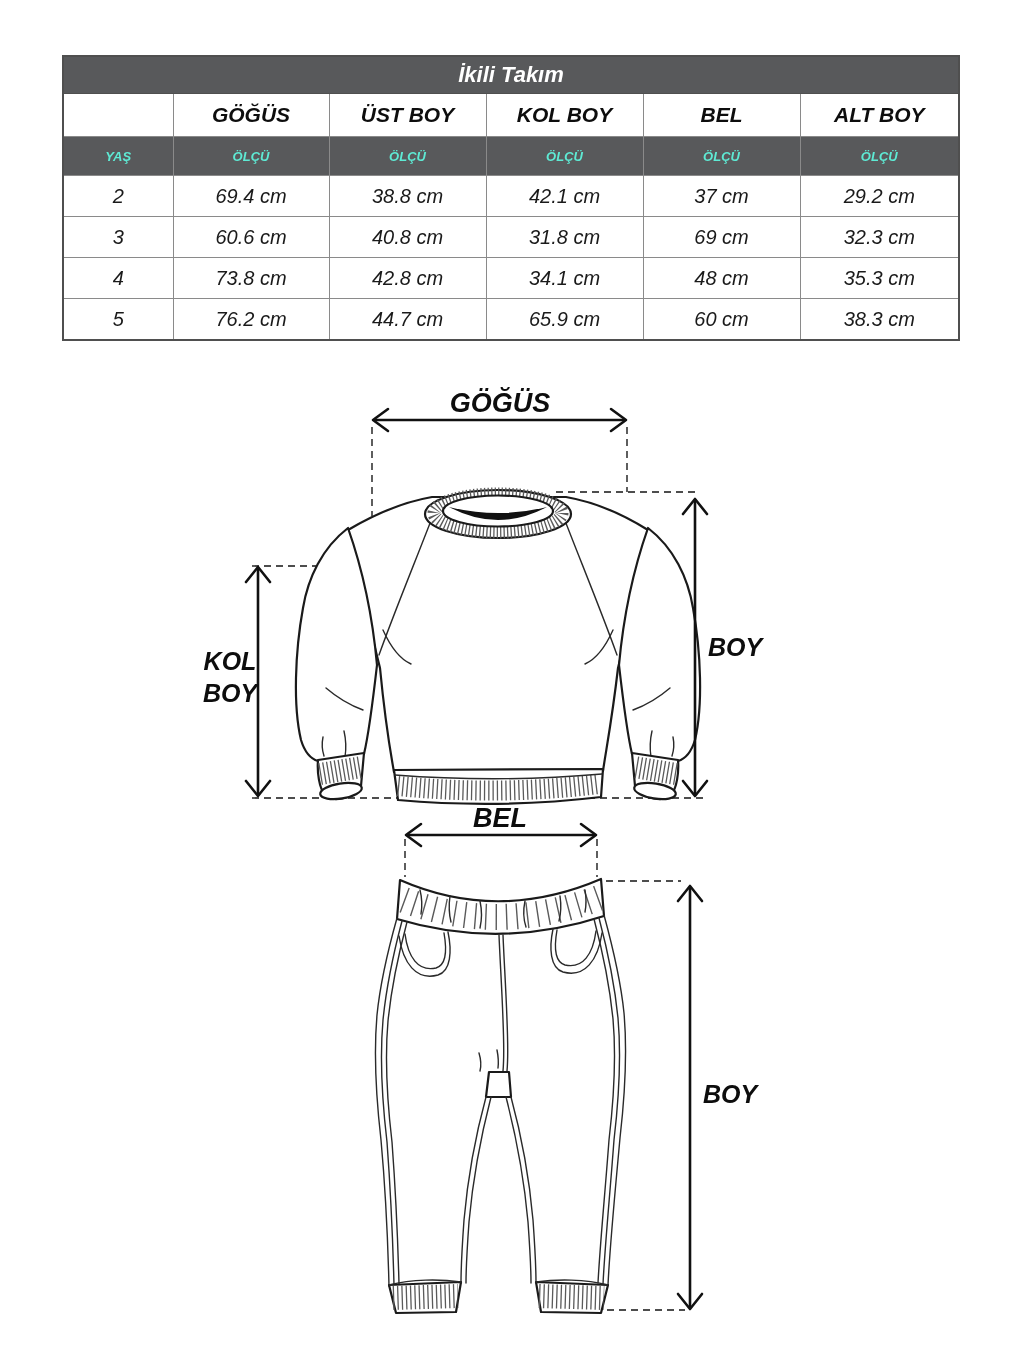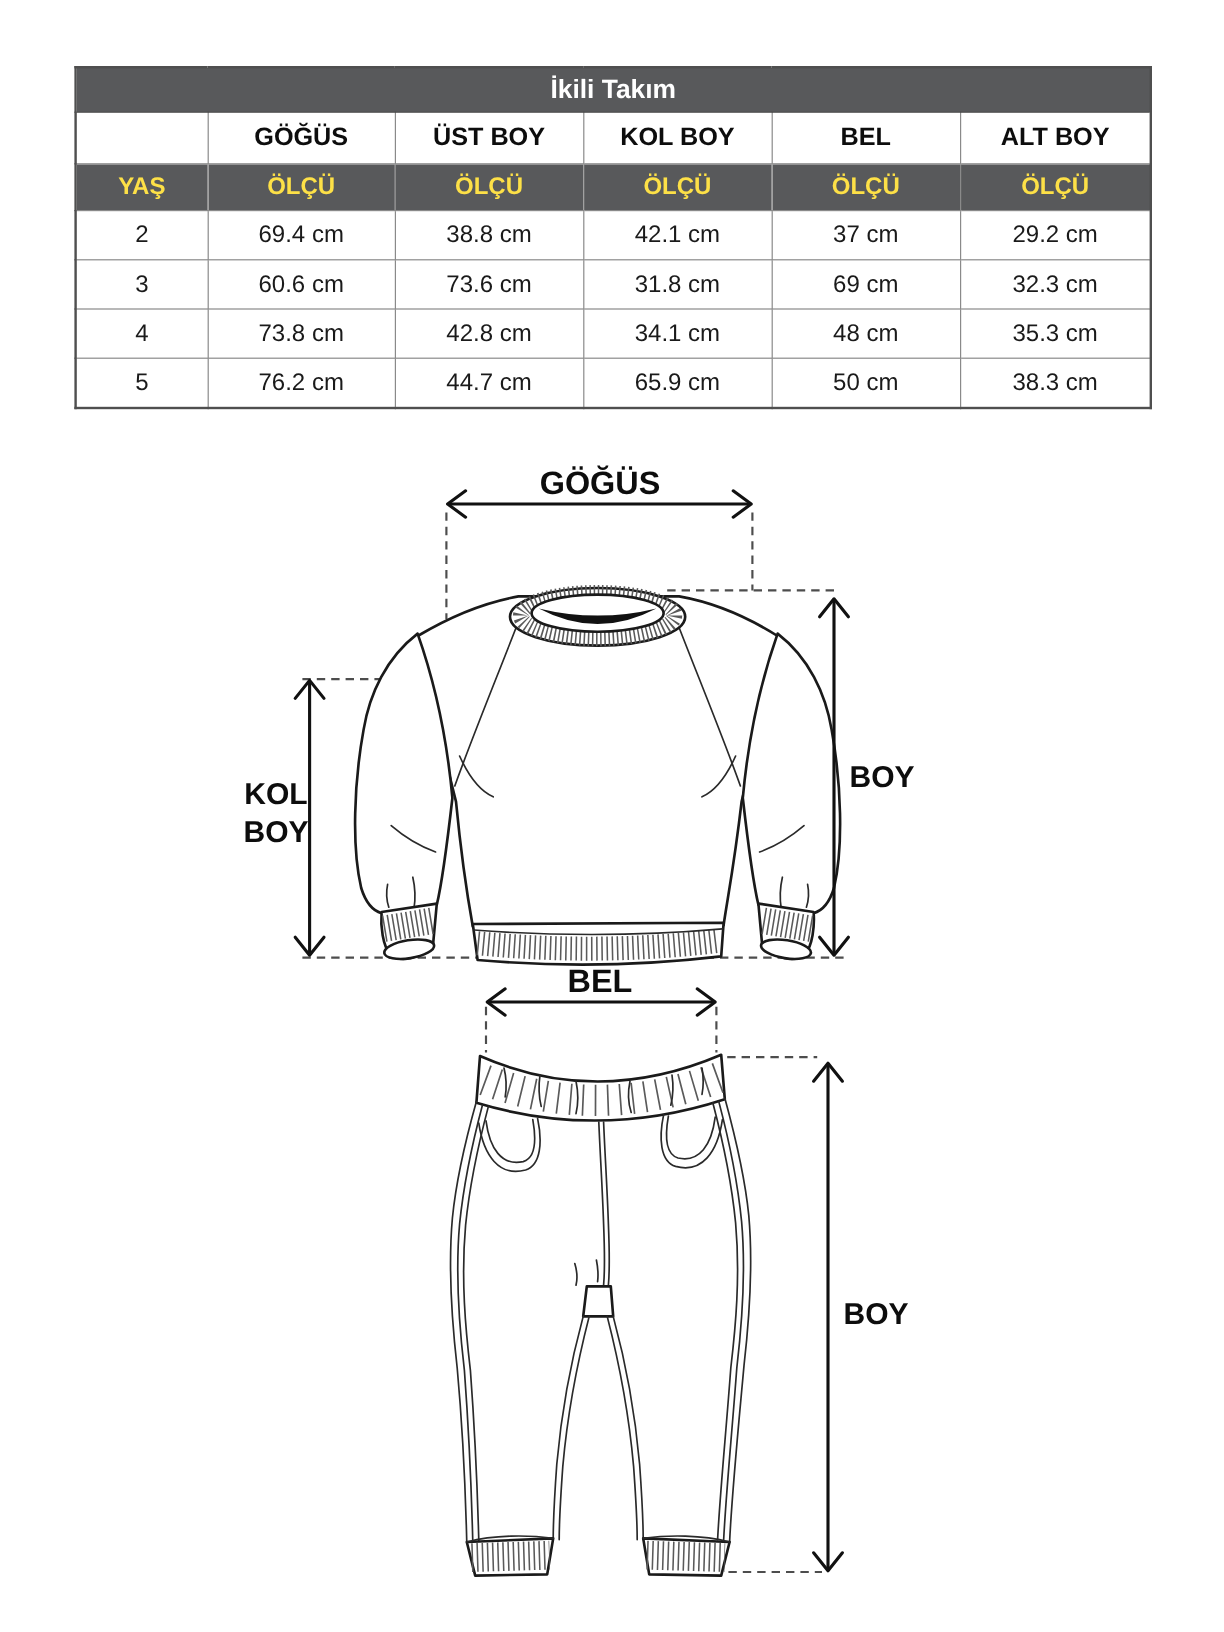--- a/index.html
+++ b/index.html
@@ -3,20 +3,21 @@
 <meta charset="utf-8">
 <style>
   html,body{margin:0;padding:0;background:#ffffff;}
   .page{
     position:relative;
     width:1020px;
     height:1360px;
     background:#ffffff;
     font-family:"Liberation Sans", sans-serif;
     overflow:hidden;
+    font-style:italic;
   }
   
   .size-table{
     position:absolute;
     left:62px; top:55px;
     width:896px;
     border-collapse:collapse;
     table-layout:fixed;
     border:2px solid #4f4f4f;
   }
@@ -38,22 +39,22 @@
   }
   .header-row td{
     background:#ffffff;
     color:#0d0d0d;
     font-size:21px;
     font-weight:bold;
     height:42px;
   }
   .subheader-row td{
     background:#58595b;
-    color:#fde047;
-    font-size:20px;
+    color:#5eead4;
+    font-size:13px;
     font-weight:bold;
     height:38px;
   }
   .data-row td{
     background:#ffffff;
     color:#1a1a1a;
     font-size:20px;
     font-weight:400;
     height:40px;
   }
@@ -106,39 +107,39 @@
         <td>2</td>
         <td>69.4 cm</td>
         <td>38.8 cm</td>
         <td>42.1 cm</td>
         <td>37 cm</td>
         <td>29.2 cm</td>
       </tr>
       <tr class="data-row">
         <td>3</td>
         <td>60.6 cm</td>
-        <td>73.6 cm</td>
+        <td>40.8 cm</td>
         <td>31.8 cm</td>
         <td>69 cm</td>
         <td>32.3 cm</td>
       </tr>
       <tr class="data-row">
         <td>4</td>
         <td>73.8 cm</td>
         <td>42.8 cm</td>
         <td>34.1 cm</td>
         <td>48 cm</td>
         <td>35.3 cm</td>
       </tr>
       <tr class="data-row">
         <td>5</td>
         <td>76.2 cm</td>
         <td>44.7 cm</td>
         <td>65.9 cm</td>
-        <td>50 cm</td>
+        <td>60 cm</td>
         <td>38.3 cm</td>
       </tr>
     </tbody>
   </table>
 
   <svg class="diagram-svg" width="1020" height="1360" viewBox="0 0 1020 1360">
 
     <g class="guide">
       <path d="M372,427 V516"></path>
       <path d="M627,427 V492"></path>

